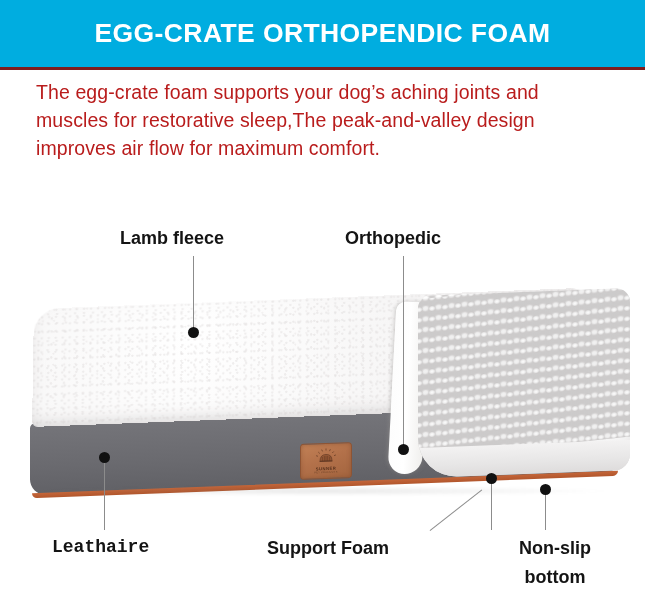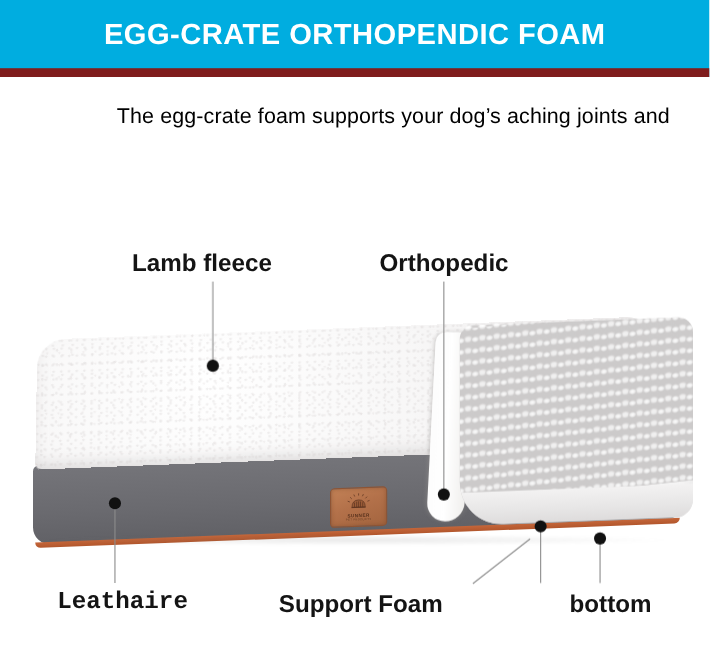--- a/index.html
+++ b/index.html
@@ -18,55 +18,55 @@
   }
 
   
   .header-banner {
     position: absolute;
     left: 0;
     top: 0;
     width: 645px;
     height: 70px;
     background: #00ade0;
-    border-bottom: 8px solid #7f1d1d;
+    border-bottom: 3px solid #7f1d1d;
     box-sizing: border-box;
     display: flex;
     align-items: center;
     justify-content: center;
   }
   .header-title {
     color: #ffffff;
     font-size: 26.5px;
     font-weight: bold;
     letter-spacing: 0.4px;
     text-align: center;
     white-space: nowrap;
   }
 
   
   .intro {
     position: absolute;
     left: 36px;
-    top: 92px;
+    top: 78px;
     width: 573px;
-    text-align: right;
+    text-align: left;
     font-size: 19.5px;
     line-height: 28px;
-    color: #000000;
+    color: #b91c1c;
     letter-spacing: 0.1px;
   }
   .intro-line { display: block; white-space: nowrap; }
 
   
   .callout {
     position: absolute;
     font-weight: bold;
     color: #141414;
-    font-size: 22px;
+    font-size: 18px;
     line-height: 27px;
     white-space: nowrap;
   }
   .callout.two-line { white-space: normal; text-align: center; line-height: 29px; }
 
   #label-lamb-fleece   { left: 120px; top: 225px; }
   #label-waterproof    { left: 345px; top: 225px; }
   #label-leathaire     { left: 52px;  top: 534px; font-family: Liberation Mono, monospace; }
   #label-egg-crate     { left: 197px; top: 534px; width: 262px; text-align: center; }
   #label-non-slip      { left: 494px; top: 534px; width: 122px; text-align: center; }
@@ -288,20 +288,22 @@
 </style>
 </head>
 <body>
 
 <div class="header-banner">
   <div class="header-title">EGG-CRATE ORTHOPENDIC FOAM</div>
 </div>
 
 <div class="intro">
   <span class="intro-line">The egg-crate foam supports your dog’s aching joints and</span>
+  <span class="intro-line">muscles for restorative sleep,The peak-and-valley design</span>
+  <span class="intro-line">improves air flow for maximum comfort.</span>
 </div>
 
 <div class="mattress">
 
   <div class="side-band"></div>
   <div class="piping"></div>
 
   <div class="fleece-top">
     <div class="fleece-texture"></div>
   </div>
@@ -332,20 +334,21 @@
 
 <div class="callout" id="label-lamb-fleece">Lamb fleece</div>
 <div class="callout" id="label-waterproof">Orthopedic</div>
 <div class="callout" id="label-leathaire">Leathaire</div>
 
 <div class="callout two-line" id="label-egg-crate">
   <div>Support Foam</div>
 </div>
 
 <div class="callout two-line" id="label-non-slip">
+  <div>Non-slip</div>
   <div>bottom</div>
 </div>
 
 <div class="leader" id="leader-lamb"></div>
 <div class="dot" id="dot-lamb"></div>
 
 <div class="leader" id="leader-water"></div>
 <div class="dot" id="dot-water"></div>
 
 <div class="leader" id="leader-leathaire"></div>

